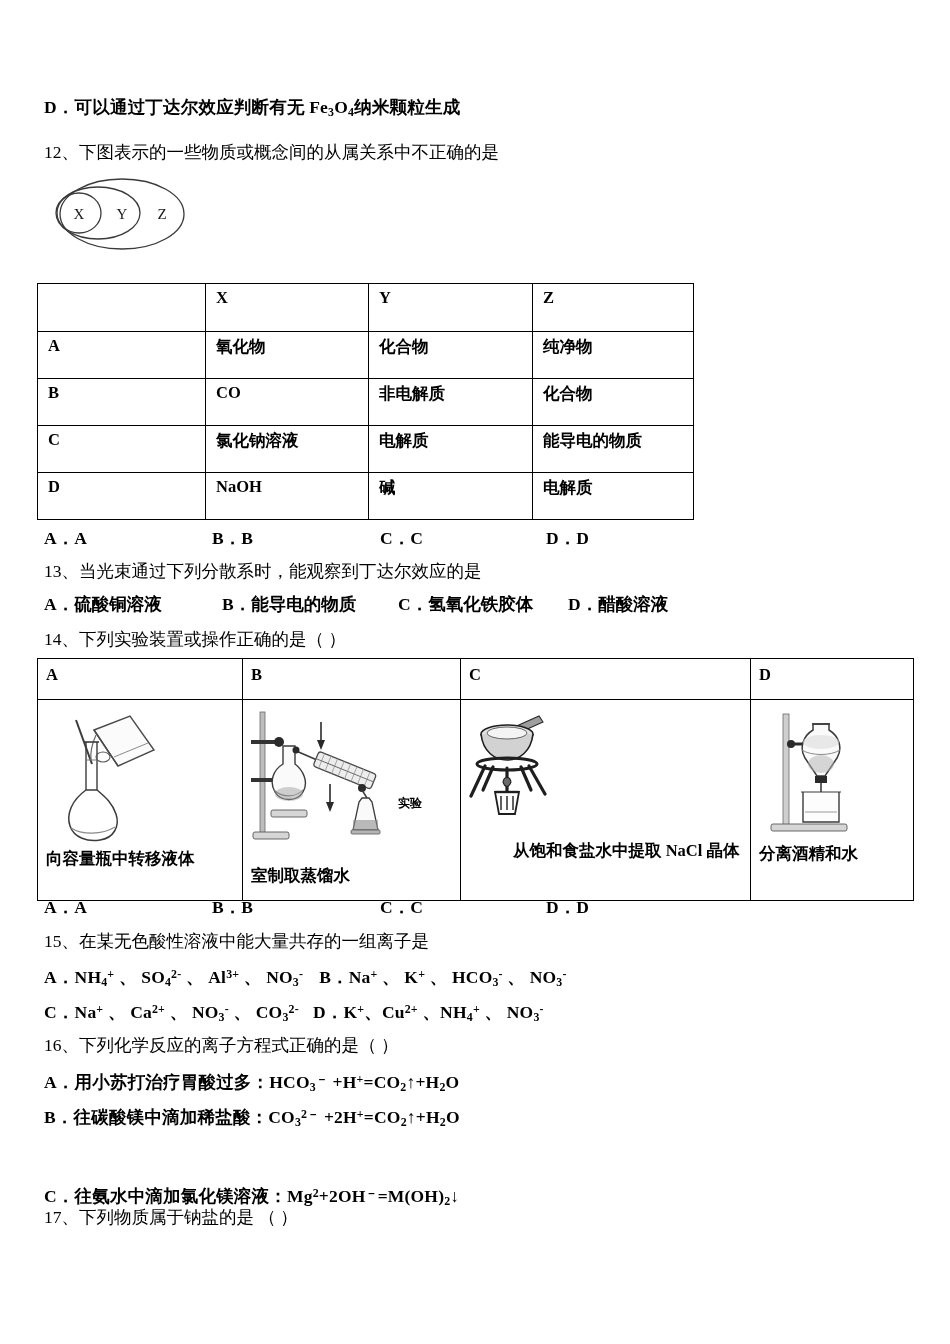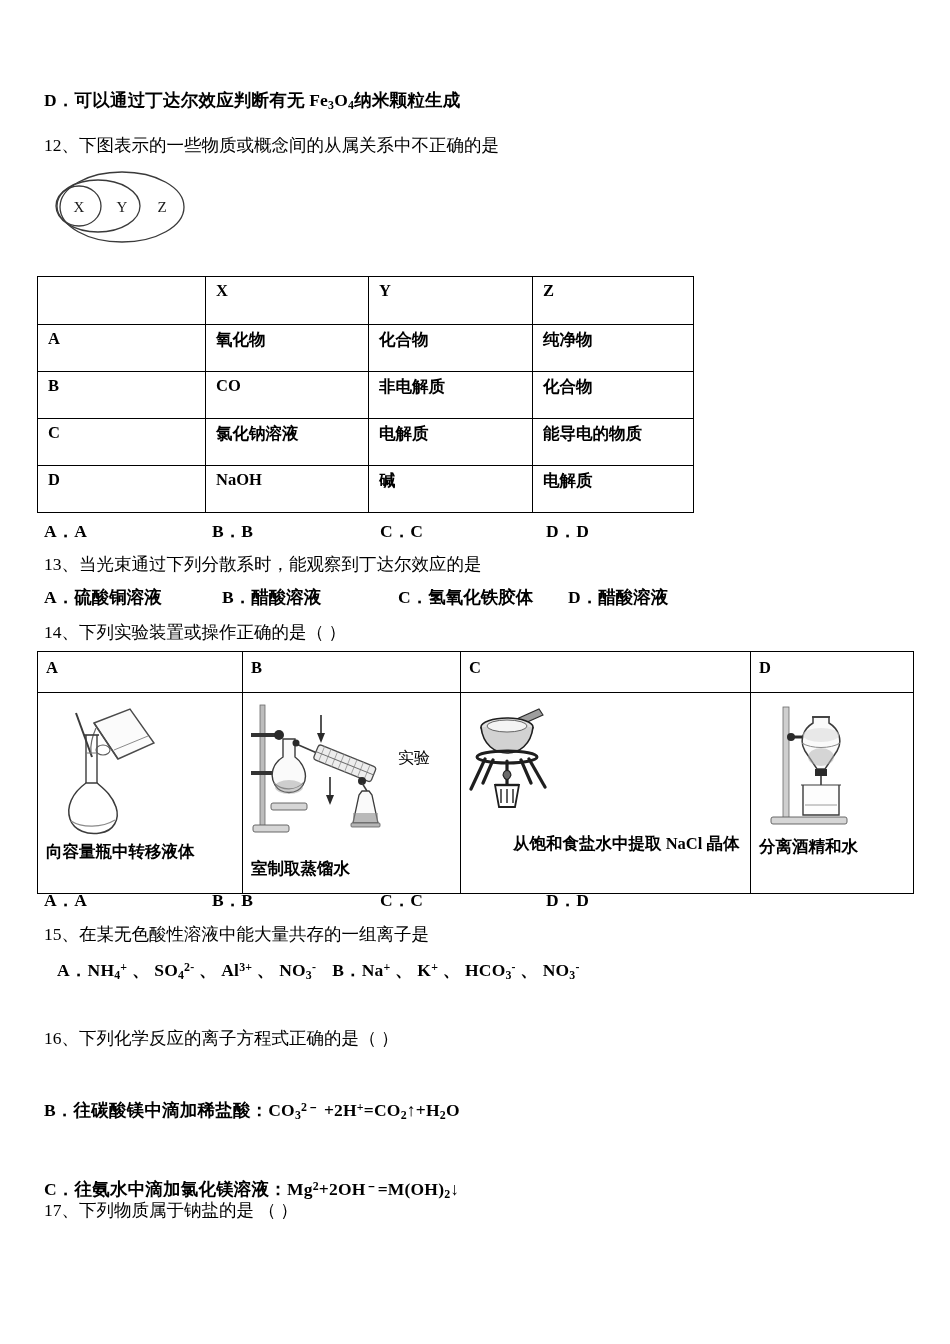--- a/index.html
+++ b/index.html
@@ -10,21 +10,21 @@
   body {
     width: 950px;
     height: 1344px;
     position: relative;
     font-family: "Liberation Serif", "DejaVu Serif", serif;
     color: #000000;
     overflow: hidden;
   }
   .page {
     position: absolute;
-    left: 0; top: 0;
+    left: 0; top: 7px;
     width: 950px;
     height: 1000px;
   }
   .abs { position: absolute; }
 
   
   .qline {
     font-size: 17.5px;
     line-height: 24px;
     white-space: nowrap;
@@ -88,23 +88,24 @@
     position: absolute;
     font-size: 16.5px;
     font-weight: bold;
     white-space: nowrap;
     left: 8px;
   }
   .fig { position: absolute; }
   .fig svg { display: block; }
   .exp-label {
     position: absolute;
-    font-size: 16px;
-    font-weight: normal;
+    font-size: 12px;
+    font-weight: bold;
     white-space: nowrap;
+    margin-top: 40px;
   }
 </style>
 </head>
 <body>
 
 <div class="page">
 
   <div class="abs qline bold" style="left:44px; top:88px;">
     <span>D．</span><span>可以通过丁达尔效应判断有无 </span><span>Fe<sub>3</sub>O<sub>4</sub></span><span>纳米颗粒生成</span>
   </div>
@@ -164,21 +165,21 @@
   </table>
 
   <div class="optrow" style="left:44px; top:519px;">A．A</div>
   <div class="optrow" style="left:212px; top:519px;">B．B</div>
   <div class="optrow" style="left:380px; top:519px;">C．C</div>
   <div class="optrow" style="left:546px; top:519px;">D．D</div>
 
   <div class="abs qnum" style="left:44px; top:552px;">13、当光束通过下列分散系时，能观察到丁达尔效应的是</div>
 
   <div class="optrow" style="left:44px; top:585px;">A．硫酸铜溶液</div>
-  <div class="optrow" style="left:222px; top:585px;">B．醋酸溶液</div>
+  <div class="optrow" style="left:222px; top:585px;">B．能导电的物质</div>
   <div class="optrow" style="left:398px; top:585px;text-align:center;">C．氢氧化铁胶体</div>
   <div class="optrow" style="left:568px; top:585px;">D．醋酸溶液</div>
 
   <div class="abs qnum" style="left:44px; top:620px;text-align:right;">14、下列实验装置或操作正确的是（      ）</div>
 
   <table class="t2" style="left:37px; top:651px; width:876px;">
     <colgroup>
       <col style="width:205px">
       <col style="width:218px">
       <col style="width:290px">
@@ -371,27 +372,33 @@
     </tbody>
   </table>
 
   <div class="optrow" style="left:44px; top:888px;">A．A</div>
   <div class="optrow" style="left:212px; top:888px;">B．B</div>
   <div class="optrow" style="left:380px; top:888px;">C．C</div>
   <div class="optrow" style="left:546px; top:888px;">D．D</div>
 
   <div class="abs qnum" style="left:44px; top:922px;">15、在某无色酸性溶液中能大量共存的一组离子是</div>
 
-  <div class="abs qline bold" style="left:44px; top:955px;margin-left:13px;">
+  <div class="abs qline bold" style="left:44px; top:955px;">
     <span>A．</span><span>NH<sub>4</sub><sup>+</sup> 、 SO<sub>4</sub><sup>2-</sup> 、 Al<sup>3+</sup> 、 NO<sub>3</sub><sup>-</sup></span><span style="display:inline-block;width:16px"></span><span>B．</span><span>Na<sup>+</sup> 、 K<sup>+</sup> 、 HCO<sub>3</sub><sup>-</sup> 、 NO<sub>3</sub><sup>-</sup></span>
   </div>
 
+  <div class="abs qline bold" style="left:44px; top:990px;">
+    <span>C．</span><span>Na<sup>+</sup> 、 Ca<sup>2+</sup> 、 NO<sub>3</sub><sup>-</sup> 、 CO<sub>3</sub><sup>2-</sup></span><span style="display:inline-block;width:14px"></span><span>D．</span><span>K<sup>+</sup>、Cu<sup>2+</sup> 、NH<sub>4</sub><sup>+</sup> 、 NO<sub>3</sub><sup>-</sup></span>
+  </div>
 
   <div class="abs qnum" style="left:44px; top:1026px;">16、下列化学反应的离子方程式正确的是（  ）</div>
 
+  <div class="abs qline bold" style="left:44px; top:1060px;">
+    <span>A．</span><span>用小苏打治疗胃酸过多：</span><span>HCO<sub>3</sub><sup>－</sup> +H<sup>+</sup>=CO<sub>2</sub>↑+H<sub>2</sub>O</span>
+  </div>
 
   <div class="abs qline bold" style="left:44px; top:1095px;">
     <span>B．</span><span>往碳酸镁中滴加稀盐酸：</span><span>CO<sub>3</sub><sup>2－</sup> +2H<sup>+</sup>=CO<sub>2</sub>↑+H<sub>2</sub>O</span>
   </div>
 
   <div class="abs qline bold" style="left:44px; top:1130px;margin-top:44px;">
     <span>C．</span><span>往氨水中滴加氯化镁溶液：</span><span>Mg<sup>2</sup>+2OH<sup>－</sup>=M(OH)<sub>2</sub>↓</span>
   </div>
 
 

